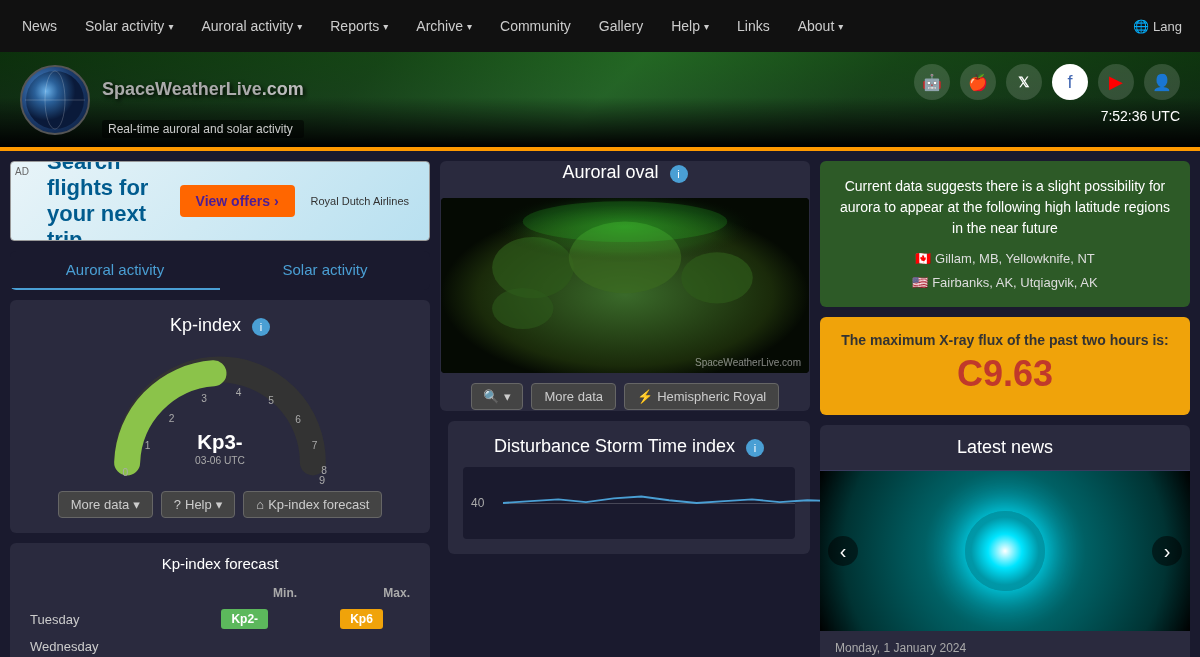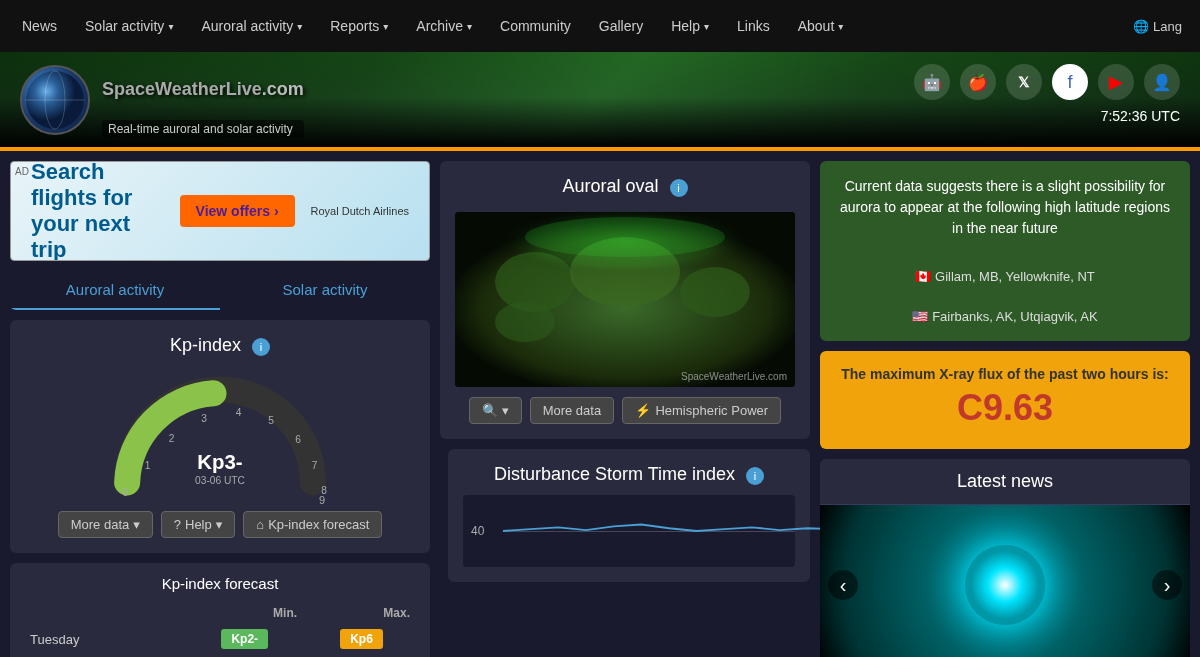--- a/index.html
+++ b/index.html
@@ -143,21 +143,21 @@
       display: flex;
       flex-direction: column;
       gap: 10px;
     }
 
     
     .ad-banner {
       background: linear-gradient(135deg, #e8f4f8, #b8e0f0);
       border: 1px solid #999;
       border-radius: 4px;
-      height: 100px;
+      height: 80px;
       display: flex;
       align-items: center;
       position: relative;
       overflow: hidden;
       cursor: pointer;
     }
     .ad-label {
       position: absolute;
       top: 4px; left: 4px;
       font-size: 10px;
@@ -170,20 +170,21 @@
       width: 100%;
       padding: 10px 20px;
     }
     .ad-text-area {
       flex: 1;
     }
     .ad-headline {
       font-size: 22px;
       color: #005b8e;
       font-weight: bold;
+      margin-left: 16px;
     }
     .ad-btn {
       background: #ff6600;
       color: #4c1d95;
       padding: 8px 16px;
       border-radius: 4px;
       font-size: 14px;
       font-weight: bold;
       cursor: pointer;
       border: none;
@@ -316,21 +317,21 @@
     .center-col {
       flex: 1;
       display: flex;
       flex-direction: column;
       gap: 10px;
     }
 
     .auroral-section {
       background: #2a2a3e;
       border-radius: 6px;
-      padding: 15px;
+      padding: 1px;
     }
 
     .auroral-map {
       background: #000;
       border-radius: 4px;
       height: 175px;
       position: relative;
       overflow: hidden;
       margin-bottom: 10px;
     }
@@ -406,24 +407,24 @@
     .aurora-notice {
       background: #2d5a27;
       border-radius: 6px;
       padding: 15px;
       text-align: center;
       font-size: 14px;
       color: #fff;
       line-height: 1.5;
     }
     .aurora-locations {
-      margin-top: 28px;
+      margin-top: 10px;
       display: flex;
       flex-direction: column;
-      gap: 20px;
+      gap: 4px;
     }
     .aurora-location {
       font-size: 13px;
       color: #ddd;
     }
 
     .xray-panel {
       background: #f0a30a;
       border-radius: 6px;
       padding: 15px;
@@ -717,21 +718,21 @@
         <div class="map-watermark">SpaceWeatherLive.com</div>
       </div>
       <div class="auroral-buttons">
         <button class="auroral-btn">
           <span>🔍</span>
           <span>▾</span>
         </button>
         <button class="auroral-btn">More data</button>
         <button class="auroral-btn">
           <span>⚡</span>
-          <span>Hemispheric Power</span>
+          <span>Hemispheric Royal</span>
         </button>
       </div>
     </div>
 
     <div class="dst-section">
       <div class="dst-title">
         <span>Disturbance Storm Time index</span>
         <span class="info-badge">i</span>
       </div>
       <div class="dst-chart">

